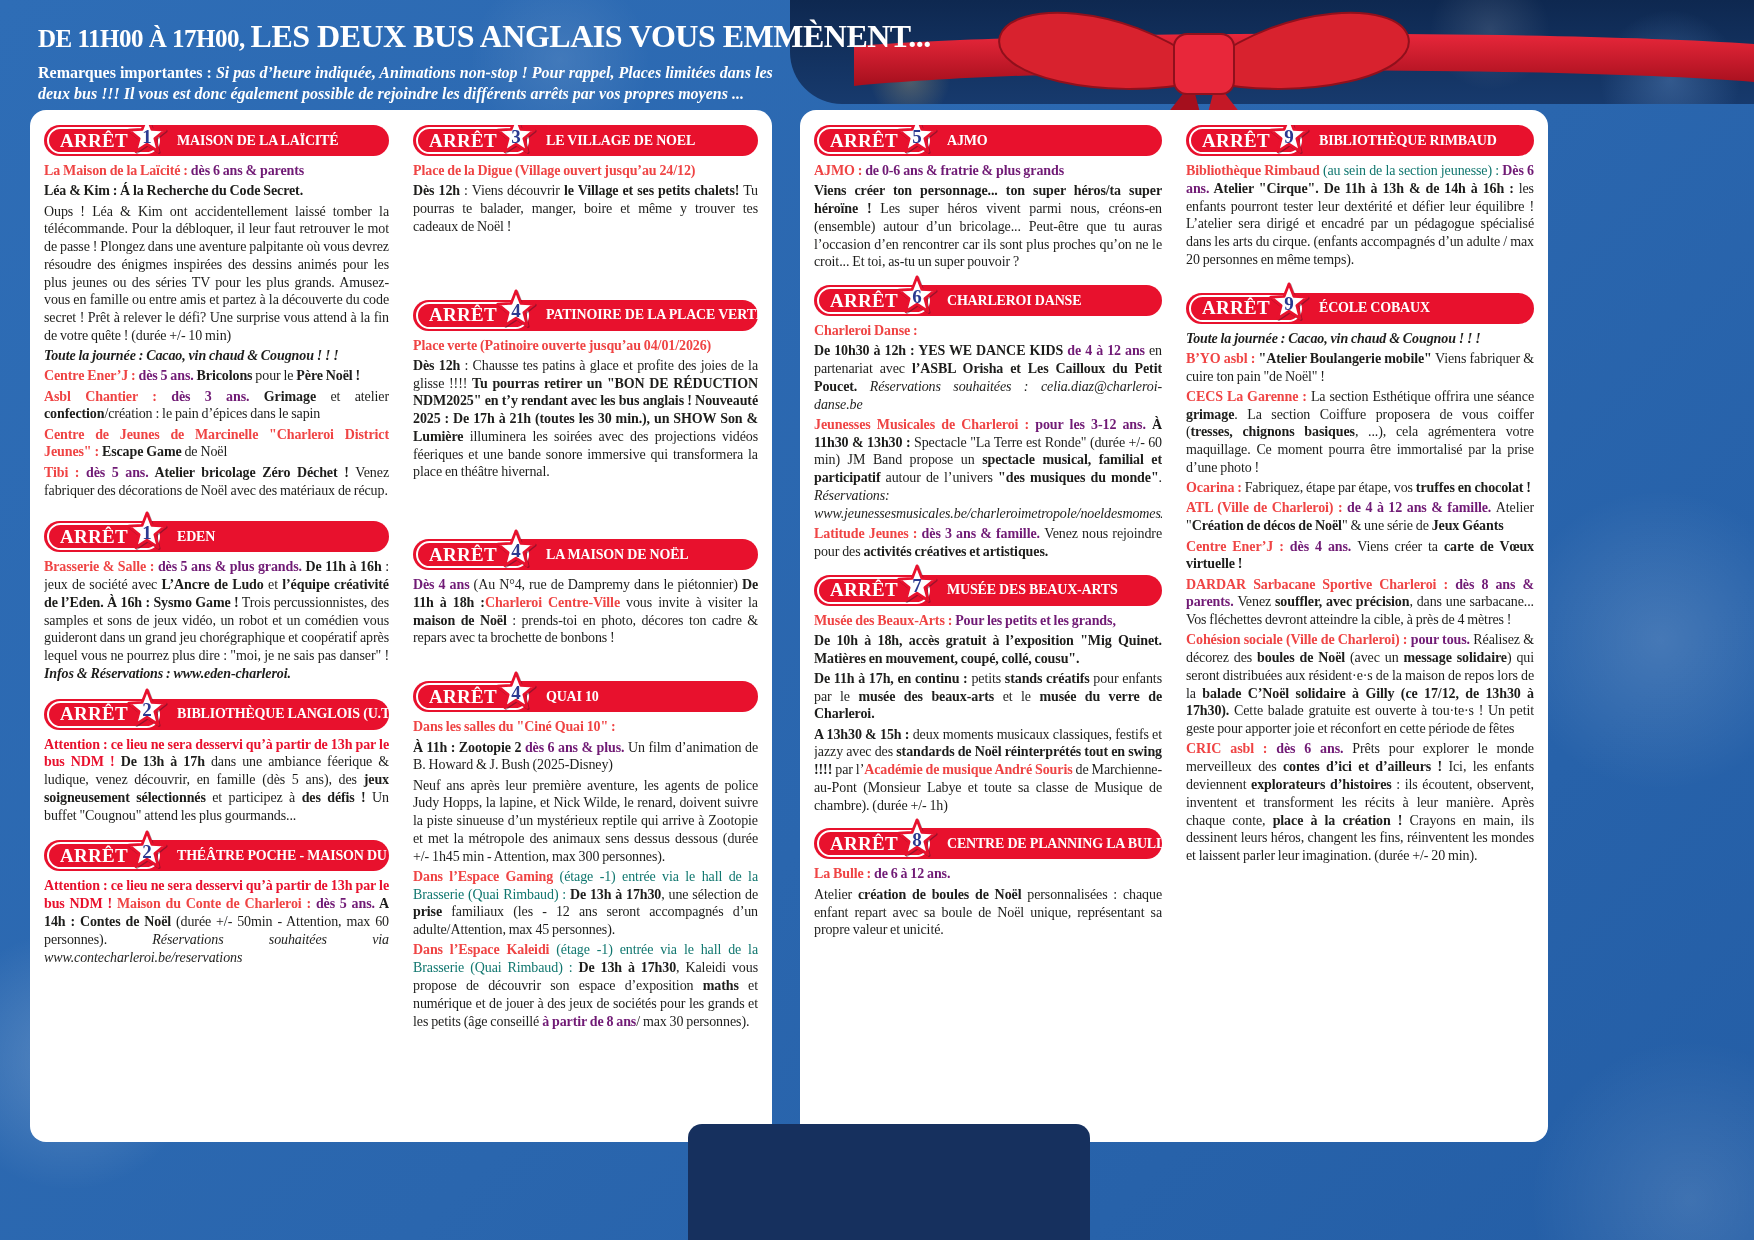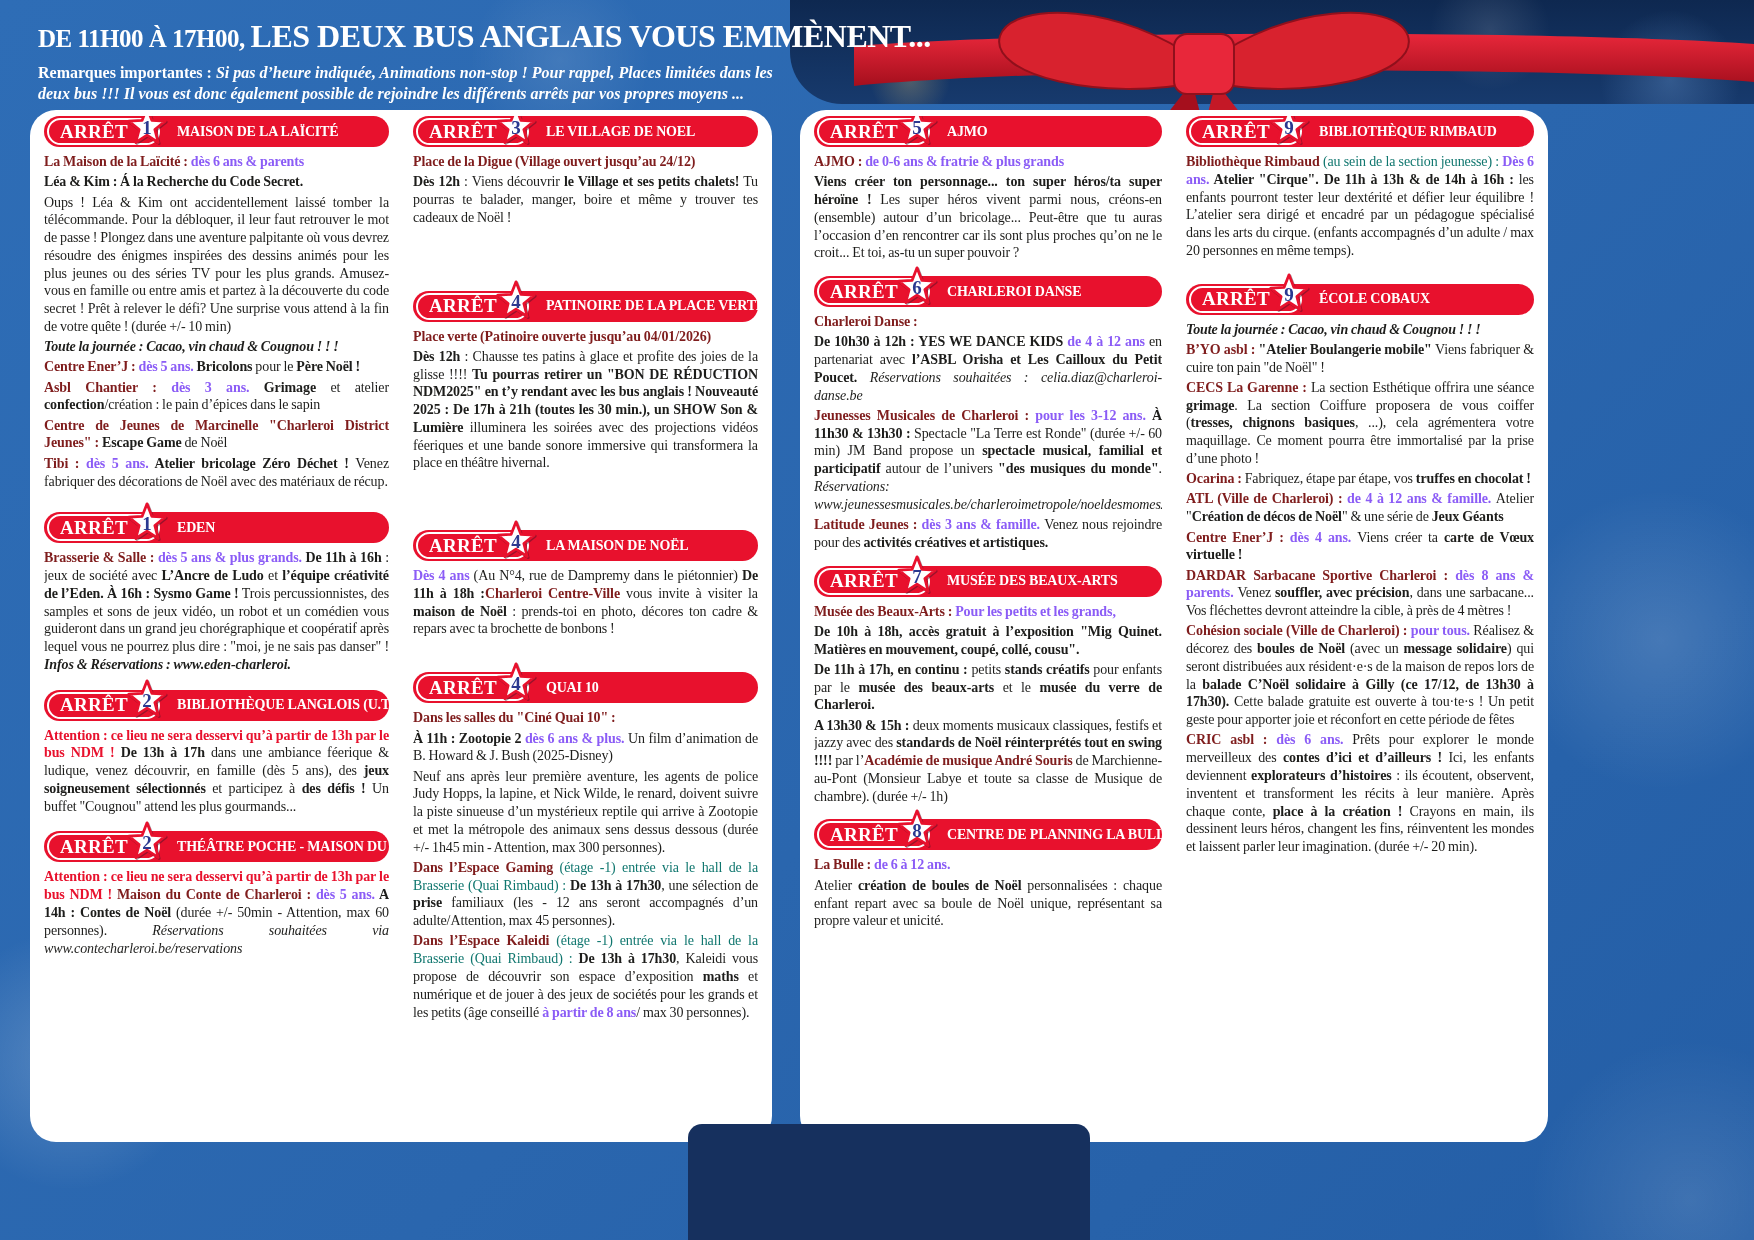--- a/index.html
+++ b/index.html
@@ -23,22 +23,22 @@
   
   .dark-corner{position:absolute;left:790px;top:0;width:964px;height:104px;
       background:
         radial-gradient(circle at 120px 80px, rgba(255,215,120,.25), transparent 40px),
         radial-gradient(circle at 700px 30px, rgba(255,255,255,.12), transparent 60px),
         radial-gradient(circle at 880px 80px, rgba(120,170,230,.30), transparent 70px),
         linear-gradient(#0e2850,#173a6d);
       border-bottom-left-radius:52px;}
   .bow{position:absolute;left:854px;top:-4px;width:900px;height:140px;}
   
-  .panel{position:absolute;top:110px;height:1032px;background:#fff;border-radius:26px;
-         box-sizing:border-box;padding:6px 14px;display:flex;gap:24px;}
+  .panel{position:absolute;top:110px;height:1032px;background:#fff;border-radius:16px;
+         box-sizing:border-box;padding:15px 14px;display:flex;gap:24px;}
   .panel-left{left:30px;width:742px;}
   .panel-right{left:800px;width:748px;}
   .column{flex:1 1 0;overflow:hidden;}
   
   .section{margin-top:0;}
   .section + .section{margin-top:16px;}
   .col-a .section:nth-child(2){margin-top:22px;}
   .col-b .section:nth-child(2){margin-top:64px;}
   .col-b .section:nth-child(3){margin-top:58px;}
   .col-b .section:nth-child(4){margin-top:34px;}
@@ -51,23 +51,23 @@
   .arret-star{position:relative;width:42px;height:42px;margin-left:-34px;flex:0 0 auto;z-index:2;}
   .arret-star svg{position:absolute;left:0;top:-5px;width:42px;height:42px;
                   filter:drop-shadow(1px 1px 0 rgba(60,20,40,.45));}
   .arret-star .num{position:absolute;left:0;top:-5px;width:42px;height:42px;display:flex;
                    align-items:center;justify-content:center;color:#2b3990;font-weight:700;
                    font-size:19px;padding-top:2px;box-sizing:border-box;}
   .arret-title{margin-left:9px;font-size:14px;font-weight:700;letter-spacing:-.2px;white-space:nowrap;}
   
   .para{margin:2.5px 0;font-size:14px;line-height:1.27;color:#1d1d1b;text-align:justify;
         letter-spacing:-.1px;word-spacing:-.5px;}
-  .r-org{color:#7f1d1d;font-weight:700;}
+  .r-org{color:#ef4444;font-weight:700;}
   .r-orgl{color:#0f766e;}
-  .r-age{color:#8b5cf6;font-weight:700;}
+  .r-age{color:#701a75;font-weight:700;}
   .r-b{font-weight:700;}
   .r-i{font-style:italic;}
   .r-bi{font-weight:700;font-style:italic;}
   .r-red{color:#e8112d;font-weight:700;}
   
   .footer-bar{position:absolute;left:688px;top:1124px;width:402px;height:116px;
               background:#16305e;border-radius:14px 14px 0 0;}
 </style>
 </head>
 <body>

